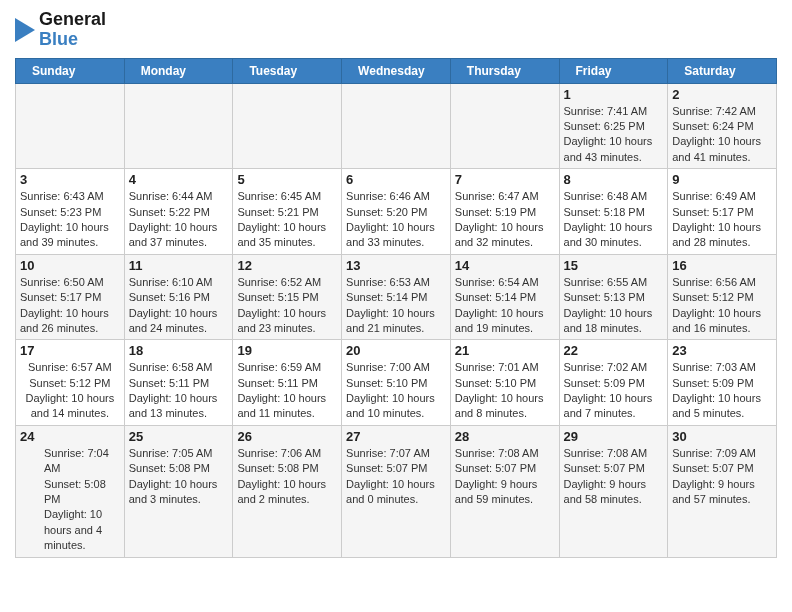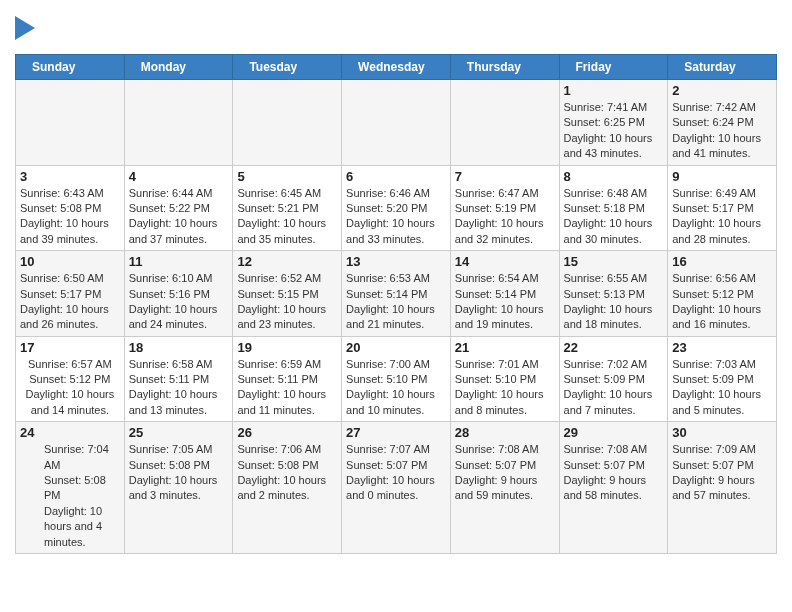--- a/index.html
+++ b/index.html
@@ -87,20 +87,21 @@
     }
   </style>
 </head>
 <body>
 
 <div class="header">
   <div class="logo">
       <svg width="20" height="36" viewBox="0 0 20 36">
         <polygon points="0,6 20,18 0,30" fill="#3a7fc1"></polygon>
       </svg>
+      <div class="logo-text">General<br><span>Blue</span></div>
     </div>
   <div class="title-block">
     <div class="month-title"></div>
     <div class="subtitle"></div>
   </div>
 </div>
 
 <table>
   <thead>
     <tr>
@@ -130,21 +131,21 @@
           <span class="day-number">2</span>
           <div class="day-info" style="white-space: pre-line;">Sunrise: 7:42 AM
 Sunset: 6:24 PM
 Daylight: 10 hours and 41 minutes.</div>
         </td>
       </tr>
       <tr>
         <td>
           <span class="day-number">3</span>
           <div class="day-info" style="white-space: pre-line;">Sunrise: 6:43 AM
-Sunset: 5:08 PM
+Sunset: 5:23 PM
 Daylight: 10 hours and 39 minutes.</div>
         </td>
         <td>
           <span class="day-number">4</span>
           <div class="day-info" style="white-space: pre-line;">Sunrise: 6:44 AM
 Sunset: 5:22 PM
 Daylight: 10 hours and 37 minutes.</div>
         </td>
         <td>
           <span class="day-number">5</span>

